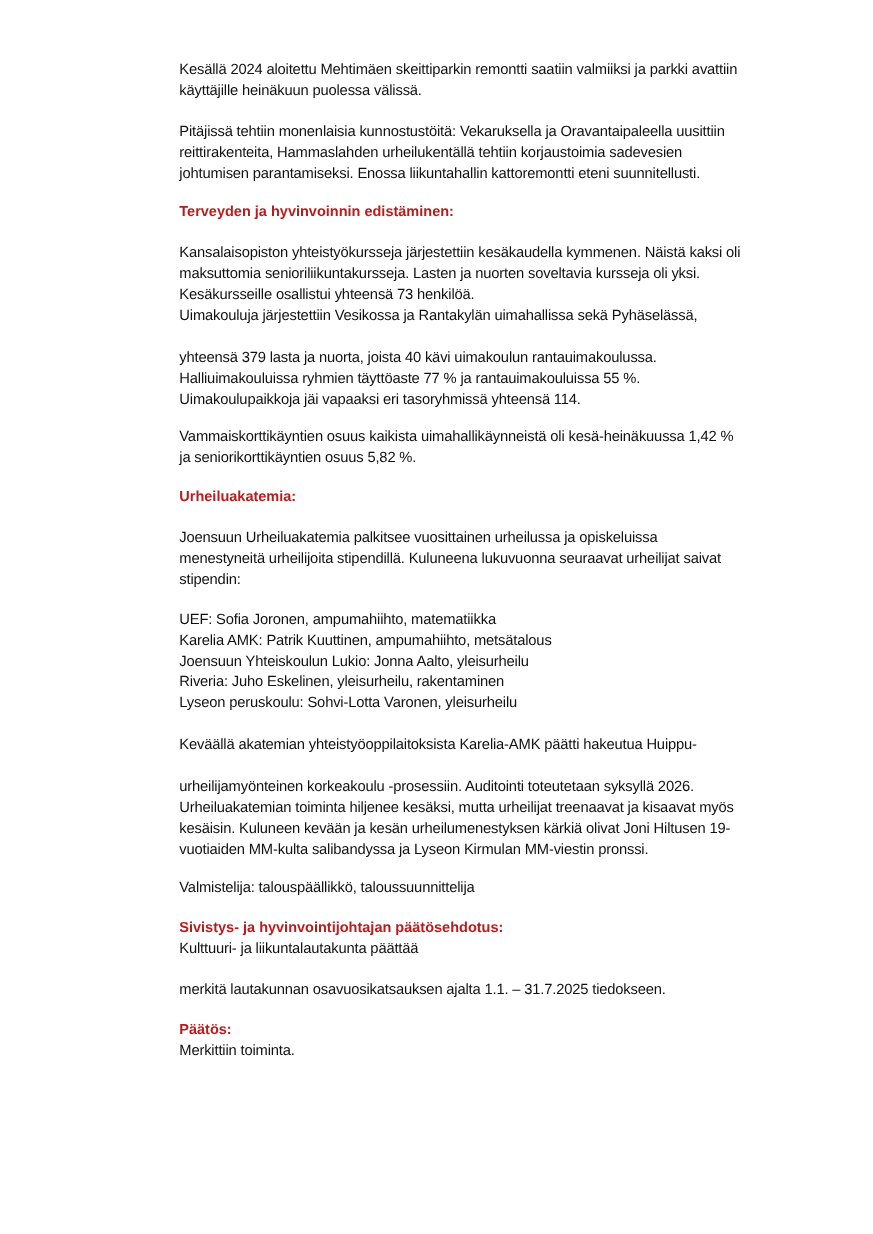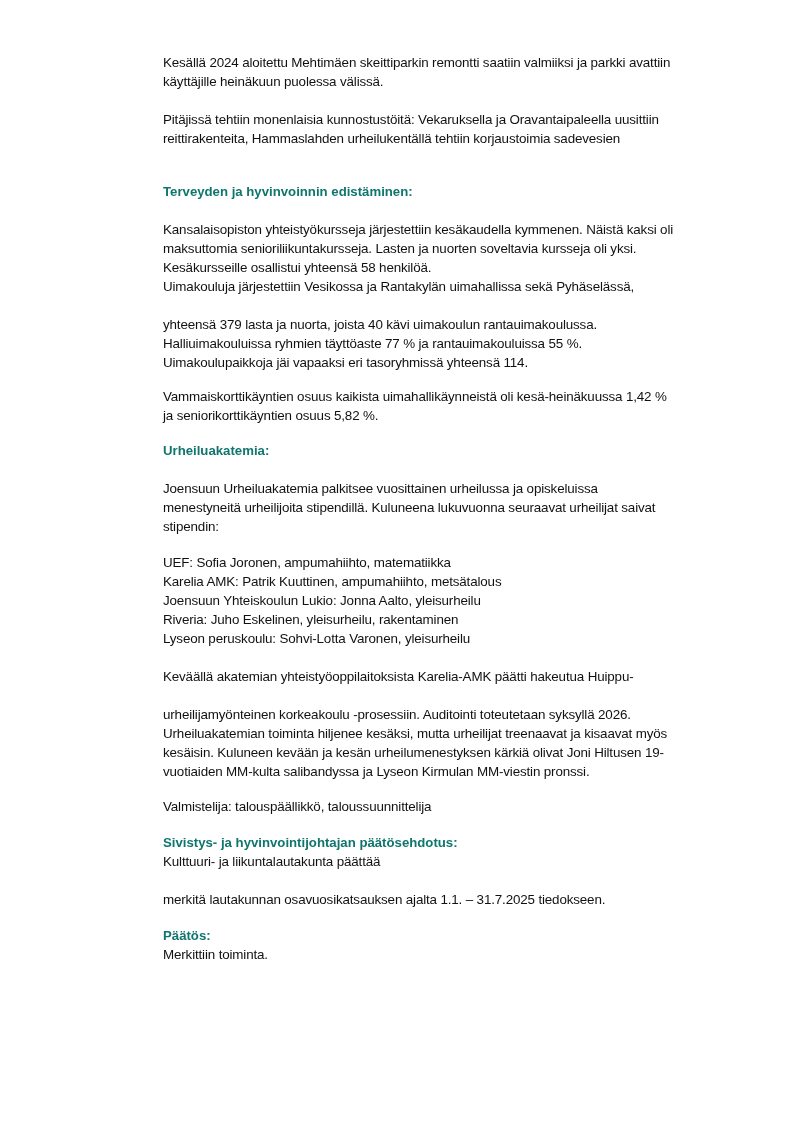--- a/index.html
+++ b/index.html
@@ -3,38 +3,39 @@
 <meta charset="utf-8">
 <style>
   html, body { margin: 0; padding: 0; background: #ffffff; }
   body { width: 794px; height: 1122px; position: relative; overflow: hidden; }
   .page { position: absolute; left: 0; top: 0; width: 722px; height: 1122px; background: #fff; }
   .ln {
     position: absolute; left: 163px; white-space: nowrap;
     font-family: "Liberation Sans", sans-serif; font-size: 13.4px; line-height: 19px;
     color: #111111; letter-spacing: -0.15px;
   }
-  .hd { font-weight: bold; color: #0f766e; letter-spacing: 0px; font-size: 13.2px; }
+  .hd { font-weight: bold; color: #b91c1c; letter-spacing: 0px; font-size: 13.2px; }
 </style>
 </head>
 <body>
 
 <div class="page">
 
   <div class="ln" style="top:53px">Kesällä 2024 aloitettu Mehtimäen skeittiparkin remontti saatiin valmiiksi ja parkki avattiin</div>
   <div class="ln" style="top:72px">käyttäjille heinäkuun puolessa välissä.</div>
 
   <div class="ln" style="top:110px">Pitäjissä tehtiin monenlaisia kunnostustöitä: Vekaruksella ja Oravantaipaleella uusittiin</div>
   <div class="ln" style="top:129px">reittirakenteita, Hammaslahden urheilukentällä tehtiin korjaustoimia sadevesien</div>
+  <div class="ln" style="top:148px">johtumisen parantamiseksi. Enossa liikuntahallin kattoremontti eteni suunnitellusti.</div>
 
   <div class="ln hd" style="top:182px">Terveyden ja hyvinvoinnin edistäminen:</div>
 
   <div class="ln" style="top:220px">Kansalaisopiston yhteistyökursseja järjestettiin kesäkaudella kymmenen. Näistä kaksi oli</div>
   <div class="ln" style="top:239px">maksuttomia senioriliikuntakursseja. Lasten ja nuorten soveltavia kursseja oli yksi.</div>
-  <div class="ln" style="top:258px">Kesäkursseille osallistui yhteensä 58 henkilöä.</div>
+  <div class="ln" style="top:258px">Kesäkursseille osallistui yhteensä 73 henkilöä.</div>
   <div class="ln" style="top:277px">Uimakouluja järjestettiin Vesikossa ja Rantakylän uimahallissa sekä Pyhäselässä,</div>
   <div class="ln" style="top:315px">yhteensä 379 lasta ja nuorta, joista 40 kävi uimakoulun rantauimakoulussa.</div>
   <div class="ln" style="top:334px">Halliuimakouluissa ryhmien täyttöaste 77 % ja rantauimakouluissa 55 %.</div>
   <div class="ln" style="top:353px">Uimakoulupaikkoja jäi vapaaksi eri tasoryhmissä yhteensä 114.</div>
 
   <div class="ln" style="top:387px">Vammaiskorttikäyntien osuus kaikista uimahallikäynneistä oli kesä-heinäkuussa 1,42 %</div>
   <div class="ln" style="top:406px">ja seniorikorttikäyntien osuus 5,82 %.</div>
 
   <div class="ln hd" style="top:441px">Urheiluakatemia:</div>
 

